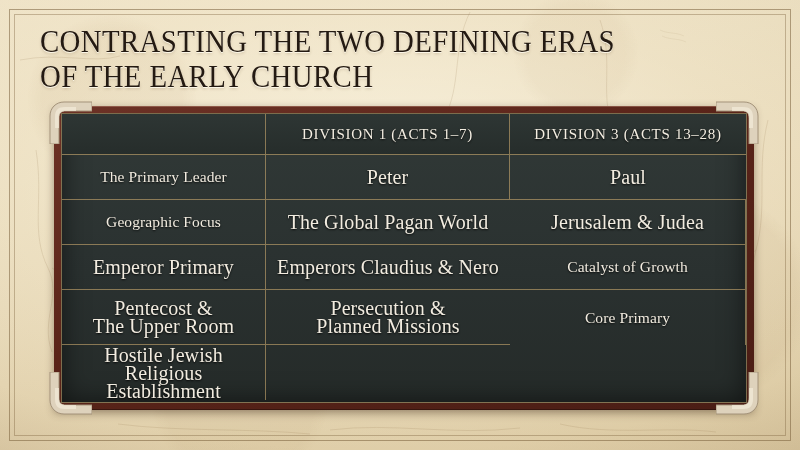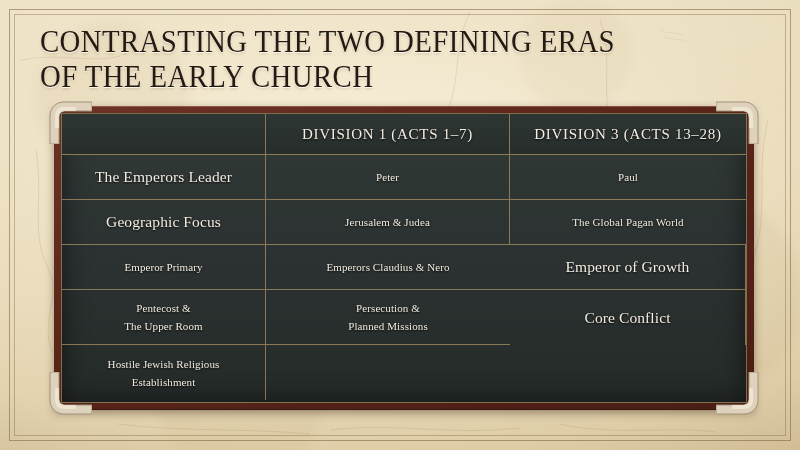--- a/index.html
+++ b/index.html
@@ -104,21 +104,21 @@
   }
 
   .cell {
     position:relative;
     display:flex;
     align-items:center;
     justify-content:center;
     text-align:center;
     padding:2px 8px;
     color:#f2ece0;
-    font-size:11px;
+    font-size:20px;
     line-height:18px;
     letter-spacing:.1px;
     text-shadow:0 1px 2px rgba(0,0,0,.85);
     border-right:1.5px solid rgba(198,166,110,.62);
     border-bottom:1.5px solid rgba(198,166,110,.62);
     white-space:pre-line;
   }
   .cell.lastcol { border-right:none; }
   .cell.lastrow { border-bottom:none; }
 
@@ -172,38 +172,38 @@
 
   <div id="plaque">
     <div id="plaque-frame"></div>
 
     <div id="grid">
 
       <div class="cell head"></div>
       <div class="cell head">DIVISION 1 (ACTS 1–7)</div>
       <div class="cell head lastcol">DIVISION 3 (ACTS 13–28)</div>
 
-      <div class="cell rowlabel">The Emperors Leader</div>
+      <div class="cell rowlabel">The Primary Leader</div>
       <div class="cell">Peter</div>
       <div class="cell lastcol">Paul</div>
 
       <div class="cell rowlabel">Geographic Focus</div>
+      <div class="cell lastcol">The Global Pagan World</div>
       <div class="cell">Jerusalem &amp; Judea</div>
-      <div class="cell lastcol">The Global Pagan World</div>
 
       <div class="cell">Emperor Primary</div>
       <div class="cell lastcol">Emperors Claudius &amp; Nero</div>
 
-      <div class="cell rowlabel">Emperor of Growth</div>
+      <div class="cell rowlabel">Catalyst of Growth</div>
       <div class="cell">Pentecost &amp;
 The Upper Room</div>
       <div class="cell lastcol">Persecution &amp;
 Planned Missions</div>
 
-      <div class="cell rowlabel lastrow">Core Conflict</div>
+      <div class="cell rowlabel lastrow">Core Primary</div>
       <div class="cell lastrow">Hostile Jewish Religious
 Establishment</div>
     </div>
 
     <svg class="corner" id="c-tl" viewBox="0 0 46 46">
       <path d="M4,46 L4,18 C4,10 10,4 18,4 L46,4 L46,13 L20,13 C15,13 13,15 13,20 L13,46 Z" fill="#ded2bc" stroke="#a4937a" stroke-width="1"></path>
       <path d="M13,20 C13,15 15,13 20,13 L30,13 L30,9 L19,9 C12,9 9,12 9,19 L9,30 L13,30 Z" fill="#f1e9d8" opacity=".75"></path>
     </svg>
     <svg class="corner" id="c-tr" viewBox="0 0 46 46">
       <path d="M4,46 L4,18 C4,10 10,4 18,4 L46,4 L46,13 L20,13 C15,13 13,15 13,20 L13,46 Z" fill="#ded2bc" stroke="#a4937a" stroke-width="1"></path>

